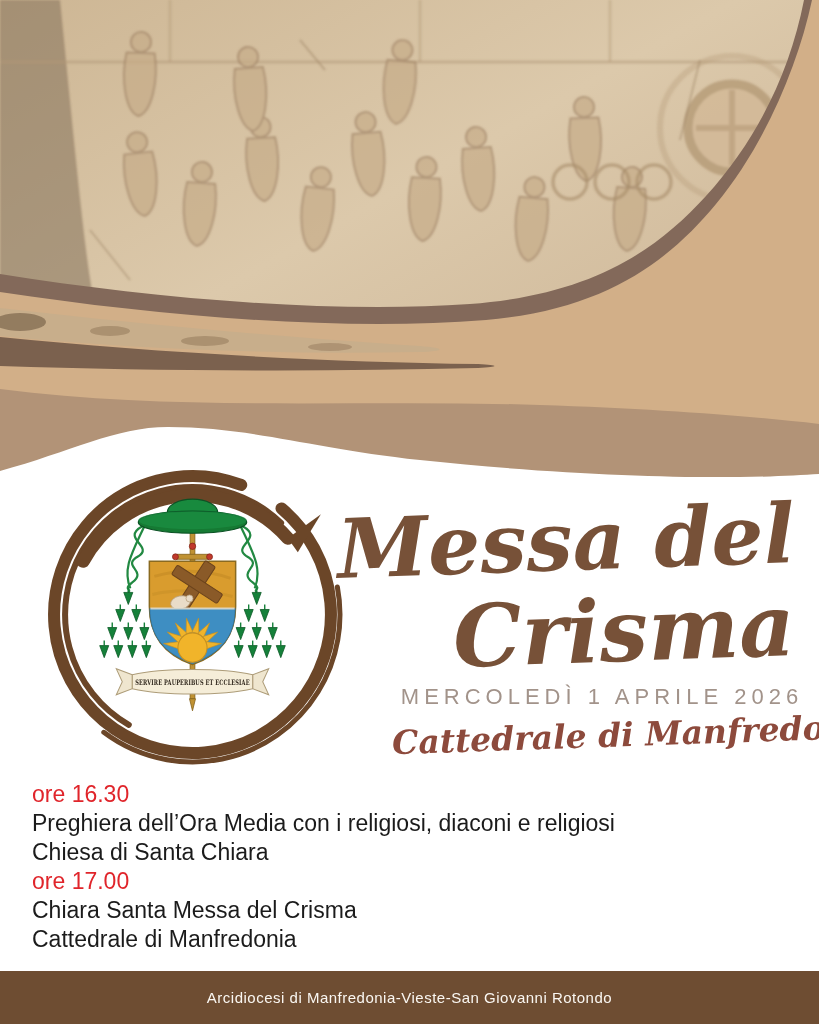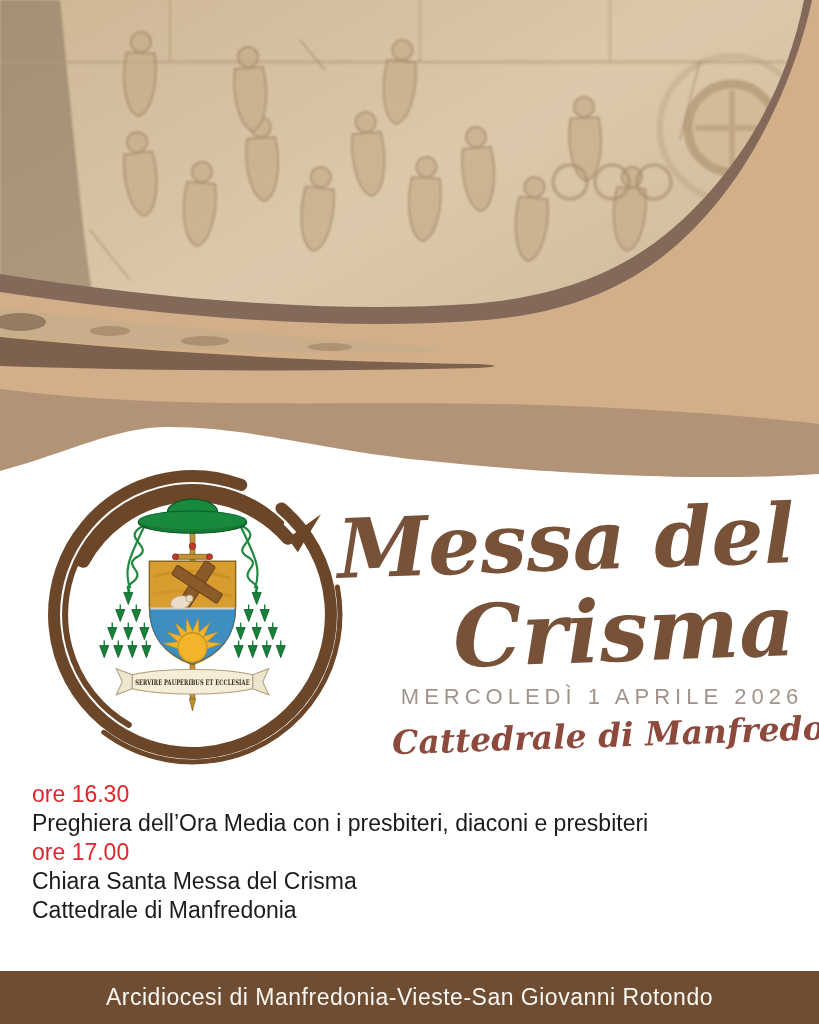--- a/index.html
+++ b/index.html
@@ -25,21 +25,21 @@
     font-family:"DejaVu Serif","Liberation Serif",serif;font-style:italic;font-weight:700;
     font-size:33px;color:#8d4a3c;transform:rotate(-2deg);
   }
   .schedule{position:absolute;left:32px;top:780px;font-size:23px;line-height:29px;color:#1b1b1b;}
   .slot + .slot{}
   .time{color:#e0252b;}
   .footer{
     position:absolute;left:0;bottom:0;width:819px;height:53px;background:#6e4d32;
     display:flex;align-items:center;justify-content:center;
   }
-  .footer span{color:#faf7f2;font-size:23px;letter-spacing:.5px;white-space:nowrap;}
+  .footer span{color:#faf7f2;font-size:15px;letter-spacing:.5px;white-space:nowrap;}
 </style>
 </head>
 <body>
 
 <div class="poster">
 
   <svg class="bg" viewBox="0 0 819 1024" xmlns="http://www.w3.org/2000/svg">
     <defs>
       <linearGradient id="stone" x1="0" y1="0" x2="1" y2="1">
         <stop offset="0" stop-color="#cdb694"></stop>
@@ -208,21 +208,22 @@
   </svg>
 
   <div class="title-l1">Messa del</div>
   <div class="title-l2">Crisma</div>
   <div class="date">MERCOLEDÌ 1 APRILE 2026</div>
   <div class="venue">Cattedrale di Manfredonia</div>
 
   <div class="schedule">
     <div class="slot">
       <div class="time">ore 16.30</div>
-      <div class="line">Preghiera dell’Ora Media con i presbiteri, diaconi e presbiteri</div>
+      <div class="line">Preghiera dell’Ora Media con i religiosi, diaconi e religiosi</div>
+      <div class="line">Chiesa di Santa Chiara</div>
     </div>
     <div class="slot">
       <div class="time">ore 17.00</div>
       <div class="line">Chiara Santa Messa del Crisma</div>
       <div class="line">Cattedrale di Manfredonia</div>
     </div>
   </div>
 
   <div class="footer">
     <span>Arcidiocesi di Manfredonia-Vieste-San Giovanni Rotondo</span>

